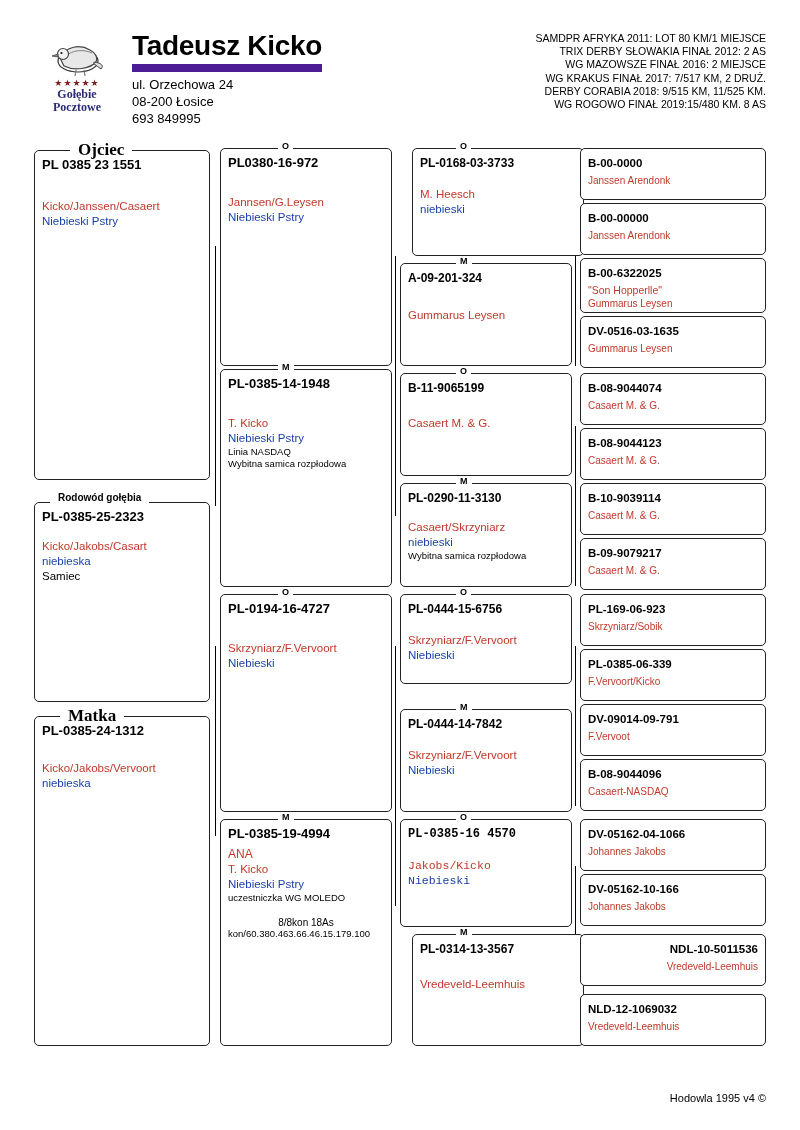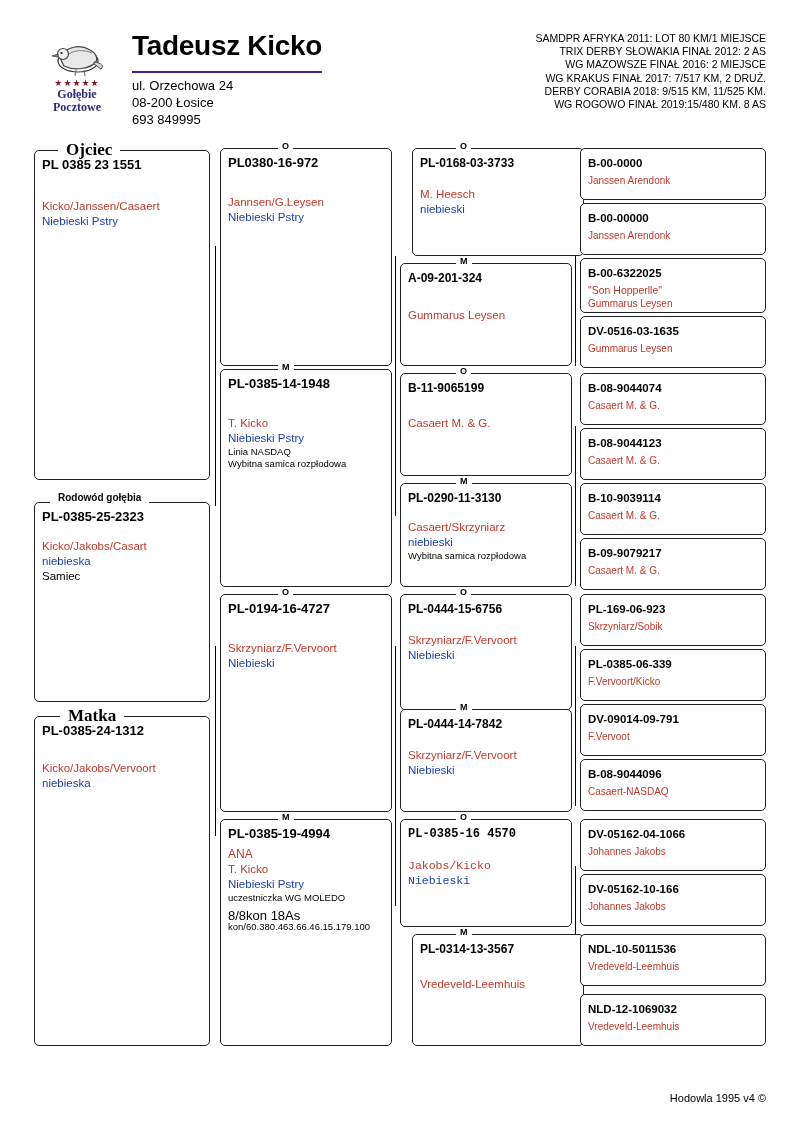--- a/index.html
+++ b/index.html
@@ -55,23 +55,23 @@
   .owner {
     padding-left: 12px;
     flex: 0 0 auto;
     width: 300px;
   }
   .owner-name {
     font-family: "Liberation Sans", sans-serif;
     font-size: 28px;
     font-weight: bold;
     letter-spacing: -0.3px;
-    border-bottom: 2px solid #4c1d95;
+    border-bottom: 8px solid #4c1d95;
     display: inline-block;
-    padding-bottom: 9px;
+    padding-bottom: 2px;
     margin-bottom: 4px;
   }
   .owner-line {
     font-size: 13px;
     line-height: 17px;
   }
   .achievements {
     flex: 1;
     text-align: right;
     font-size: 10.5px;
@@ -122,24 +122,25 @@
     font-size: 11.5px;
     color: #1a3faa;
     line-height: 15px;
   }
   .note {
     font-size: 9.5px;
     color: #000;
     line-height: 12px;
   }
   .note2 {
-    font-size: 13px;
+    font-size: 10px;
     color: #000;
     line-height: 11px;
-    margin-top: 6px;
+    margin-top: 13px;
+    text-align: center;
   }
   .plain {
     font-size: 11.5px;
     color: #000;
     line-height: 15px;
   }
   .quote {
     font-size: 10.5px;
     color: #c0392b;
     line-height: 13px;
@@ -238,21 +239,21 @@
     <div class="vline" style="left:181px; top:100px; height:260px;"></div>
     <div class="vline" style="left:181px; top:500px; height:190px;"></div>
     <div class="vline" style="left:361px; top:110px; height:260px;"></div>
     <div class="vline" style="left:361px; top:500px; height:260px;"></div>
     <div class="vline" style="left:541px; top:60px; height:160px;"></div>
     <div class="vline" style="left:541px; top:280px; height:160px;"></div>
     <div class="vline" style="left:541px; top:500px; height:160px;"></div>
     <div class="vline" style="left:541px; top:720px; height:160px;"></div>
 
     <div class="col c1">
-      <div class="caption" style="left:24px; top:-6px;text-align:right;">Ojciec</div>
+      <div class="caption" style="left:36px; top:-6px;text-align:right;">Ojciec</div>
       <div class="box" style="left:0; top:4px; width:176px; height:330px;">
         <div class="ring">PL 0385 23 1551</div>
         <div class="breeder" style="margin-top:26px;">Kicko/Janssen/Casaert</div>
         <div class="color">Niebieski Pstry</div>
       </div>
 
       <div class="caption small" style="left:16px; top:346px;">Rodowód gołębia</div>
       <div class="box" style="left:0; top:356px; width:176px; height:200px;">
         <div class="ring">PL-0385-25-2323</div>
         <div class="breeder" style="margin-top:14px;">Kicko/Jakobs/Casart</div>
@@ -326,21 +327,21 @@
 
       <div class="sexmark" style="left:56px; top:331px;">M</div>
       <div class="box" style="left:0; top:337px; width:172px; height:104px;">
         <div class="ring sm">PL-0290-11-3130</div>
         <div class="breeder" style="margin-top:14px;">Casaert/Skrzyniarz</div>
         <div class="color">niebieski</div>
         <div class="note">Wybitna samica rozpłodowa</div>
       </div>
 
       <div class="sexmark" style="left:56px; top:442px;">O</div>
-      <div class="box" style="left:0; top:448px; width:172px; height:116px;">
+      <div class="box" style="left:0; top:448px; width:172px; height:90px;">
         <div class="ring sm">PL-0444-15-6756</div>
         <div class="breeder" style="margin-top:16px;">Skrzyniarz/F.Vervoort</div>
         <div class="color">Niebieski</div>
       </div>
 
       <div class="sexmark" style="left:56px; top:557px;">M</div>
       <div class="box" style="left:0; top:563px; width:172px; height:103px;">
         <div class="ring sm">PL-0444-14-7842</div>
         <div class="breeder" style="margin-top:16px;">Skrzyniarz/F.Vervoort</div>
         <div class="color">Niebieski</div>
@@ -414,21 +415,21 @@
       </div>
 
       <div class="box" style="left:0; top:673px; width:186px; height:52px;">
         <div class="ring xs">DV-05162-04-1066</div>
         <div class="breeder xs">Johannes Jakobs</div>
       </div>
       <div class="box" style="left:0; top:728px; width:186px; height:52px;">
         <div class="ring xs">DV-05162-10-166</div>
         <div class="breeder xs">Johannes Jakobs</div>
       </div>
-      <div class="box" style="left:0; top:788px; width:186px; height:52px;">
+      <div class="box" style="left:0; top:788px; width:186px; height:52px;text-align:right;">
         <div class="ring xs">NDL-10-5011536</div>
         <div class="breeder xs">Vredeveld-Leemhuis</div>
       </div>
       <div class="box" style="left:0; top:848px; width:186px; height:52px;">
         <div class="ring xs">NLD-12-1069032</div>
         <div class="breeder xs">Vredeveld-Leemhuis</div>
       </div>
     </div>
 
   </div>

